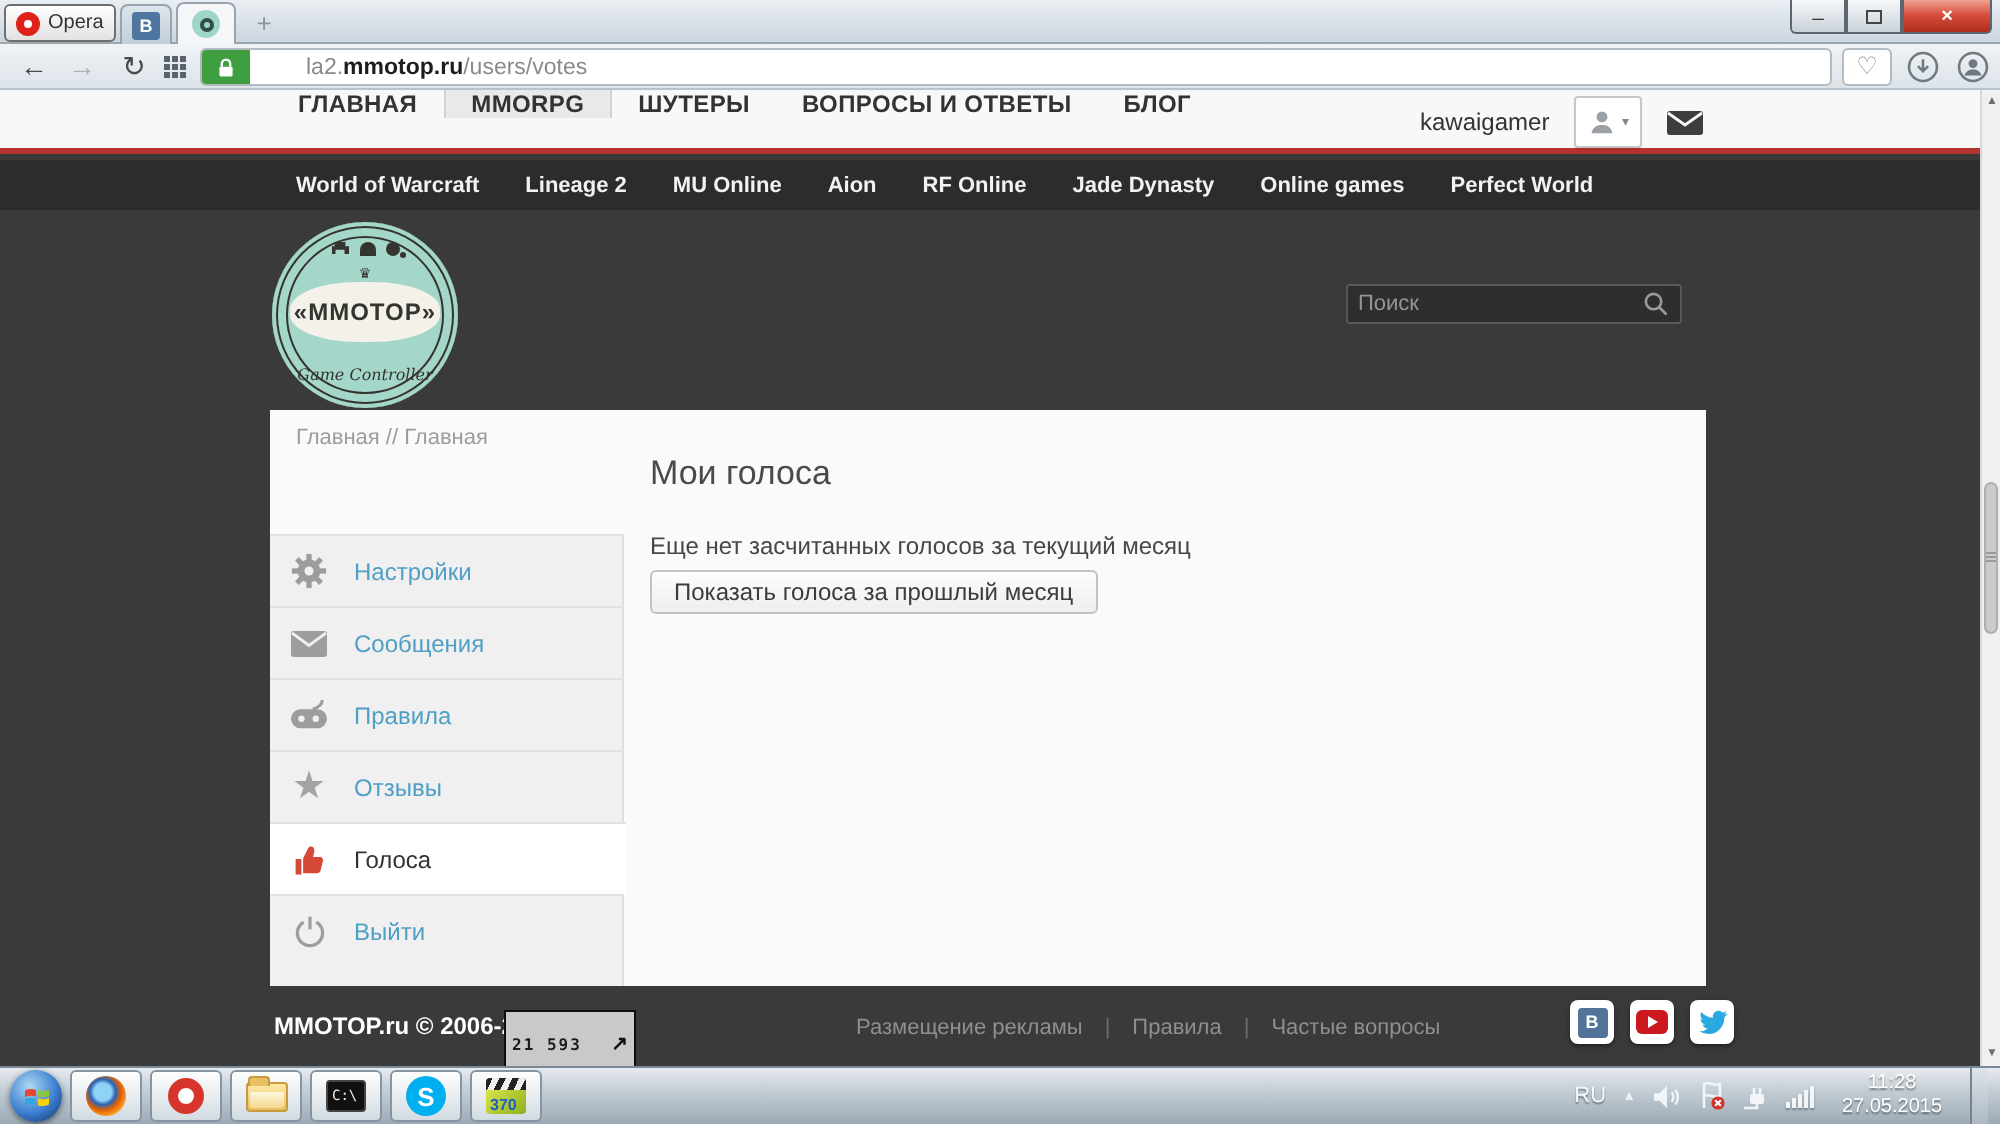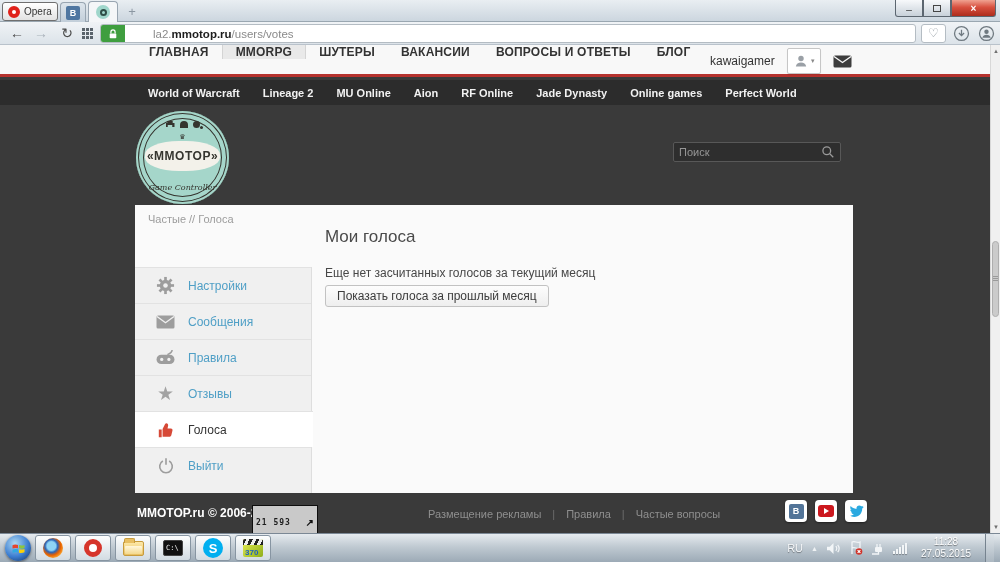--- a/index.html
+++ b/index.html
@@ -97,21 +97,21 @@
     border:1px solid #585858; border-radius:2px; display:flex; align-items:center; padding:0 5px; }
   .search-box input { flex:1; min-width:0; background:transparent; border:none; outline:none;
     color:#cfcfcf; font-size:11px; font-family:"Liberation Sans",sans-serif; }
   .search-box input::placeholder { color:#969696; }
 
   
   .panel { position:absolute; left:135px; top:160px; width:718px; height:288px; background:#fafafa; }
   .breadcrumb { position:absolute; left:13px; top:8px; font-size:11px; color:#9c9c9c; cursor:pointer; }
   .sidebar { position:absolute; left:0; top:62px; width:177px; bottom:0; background:#f0f0f0;
     border-right:1px solid #dedede; }
-  .side-item { height:36px; display:flex; align-items:center; gap:13px; padding-left:21px;
+  .side-item { height:36px; display:flex; align-items:center; gap:13px; padding-left:10px;
     border-top:1px solid #e2e2e2; font-size:12px; color:#4f9fc6; cursor:pointer; }
   .side-item.active { background:#fff; color:#333; width:178px; }
   .side-ico { width:19px; height:19px; display:flex; align-items:center; justify-content:center; }
   .star-glyph { font-size:19px; color:#a3a3a3; line-height:19px; }
   .content-title { position:absolute; left:190px; top:22px; font-size:17px; color:#4a4a4a; }
   .content-msg { position:absolute; left:190px; top:61px; font-size:12px; color:#474747; }
   .content-btn { position:absolute; left:190px; top:80px; height:22px; padding:0 11px; font-size:12px;
     color:#3c3c3c; background:linear-gradient(#fdfdfd,#eeeeee); border:1px solid #c2c2c2;
     border-radius:3px; cursor:pointer; font-family:"Liberation Sans",sans-serif; }
 
@@ -261,21 +261,20 @@
     </div>
   </div>
 
   <div class="viewport">
 
     <div class="site-nav">
       <div class="nav-items">
         <div class="nav-item">ГЛАВНАЯ</div>
         <div class="nav-item active">MMORPG</div>
         <div class="nav-item">ШУТЕРЫ</div>
-        <div class="nav-item">ВАКАНСИИ</div>
         <div class="nav-item">ВОПРОСЫ И ОТВЕТЫ</div>
         <div class="nav-item">БЛОГ</div>
       </div>
       <div class="nav-user">
         <span class="nav-username">kawaigamer</span>
         <span class="avatar-btn">
           <svg width="16" height="16" viewBox="0 0 20 20">
               <circle cx="10" cy="6.8" r="3.4" fill="#9aa0a6"></circle>
               <path d="M3.5 17c.6-3.6 3-5.2 6.5-5.2s5.9 1.6 6.5 5.2z" fill="#9aa0a6"></path>
             </svg>
@@ -318,21 +317,21 @@
       <input type="text" placeholder="Поиск" style="">
       <span>
         <svg width="14" height="14" viewBox="0 0 16 16">
             <circle cx="6.6" cy="6.6" r="4.4" stroke="#9a9a9a" stroke-width="1.5" fill="none"></circle>
             <line x1="10" y1="10" x2="14" y2="14" stroke="#9a9a9a" stroke-width="1.5"></line>
           </svg>
       </span>
     </div>
 
     <div class="panel">
-      <div class="breadcrumb">Частые // Голоса</div>
+      <div class="breadcrumb">Главная // Главная</div>
 
       <div class="sidebar">
         <div class="side-item">
           <span class="side-ico">
             <svg width="19" height="19" viewBox="0 0 20 20">
                 <g fill="#9d9d9d">
                   <rect x="8.6" y="1" width="2.8" height="4"></rect>
                   <rect x="8.6" y="15" width="2.8" height="4"></rect>
                   <rect x="8.6" y="1" width="2.8" height="4" transform="rotate(45 10 10)"></rect>
                   <rect x="8.6" y="15" width="2.8" height="4" transform="rotate(45 10 10)"></rect>

